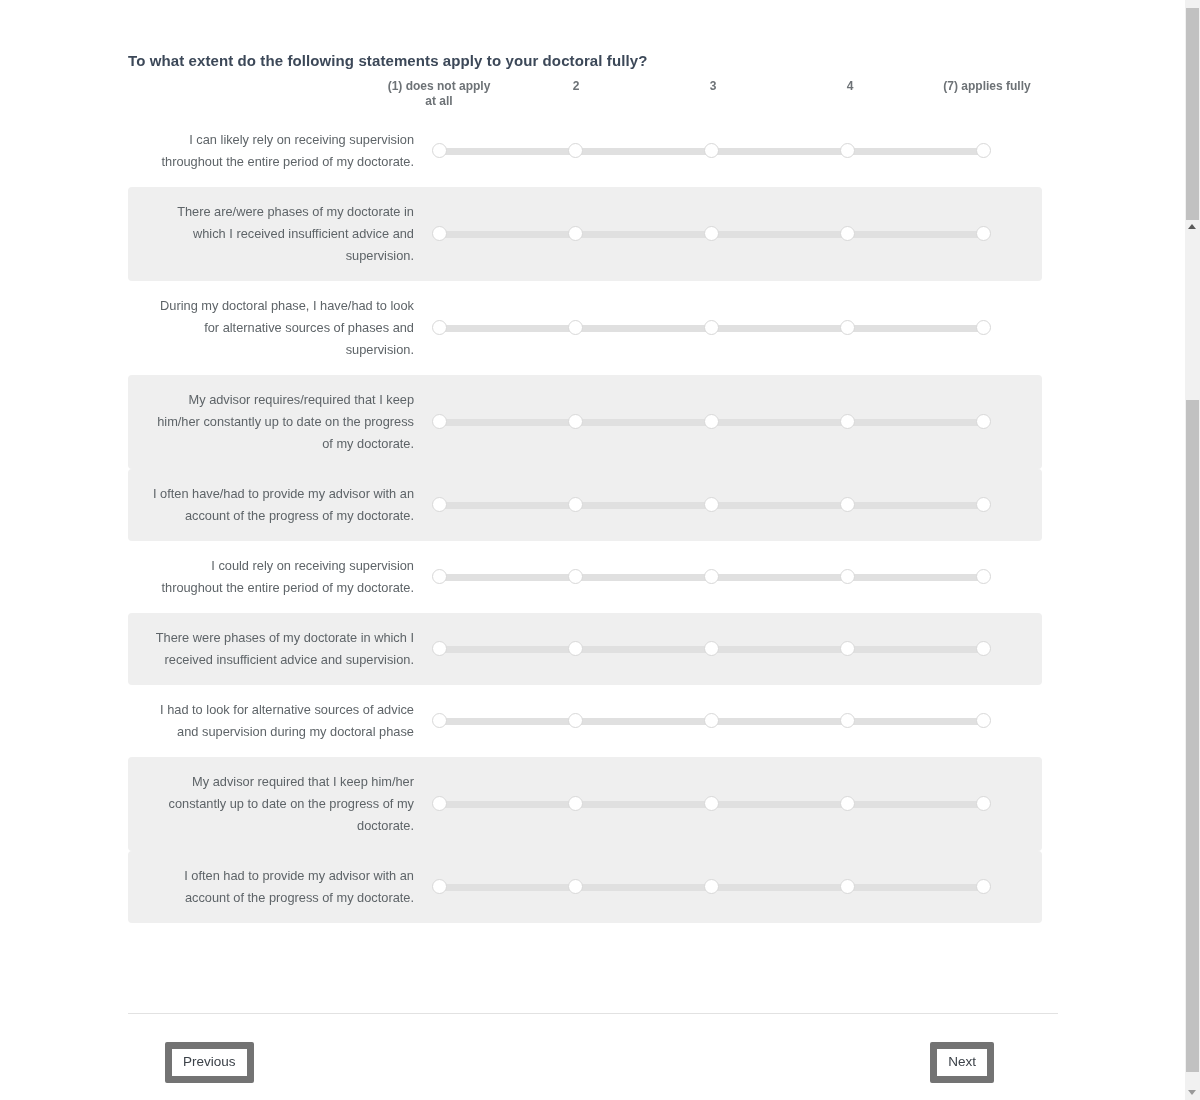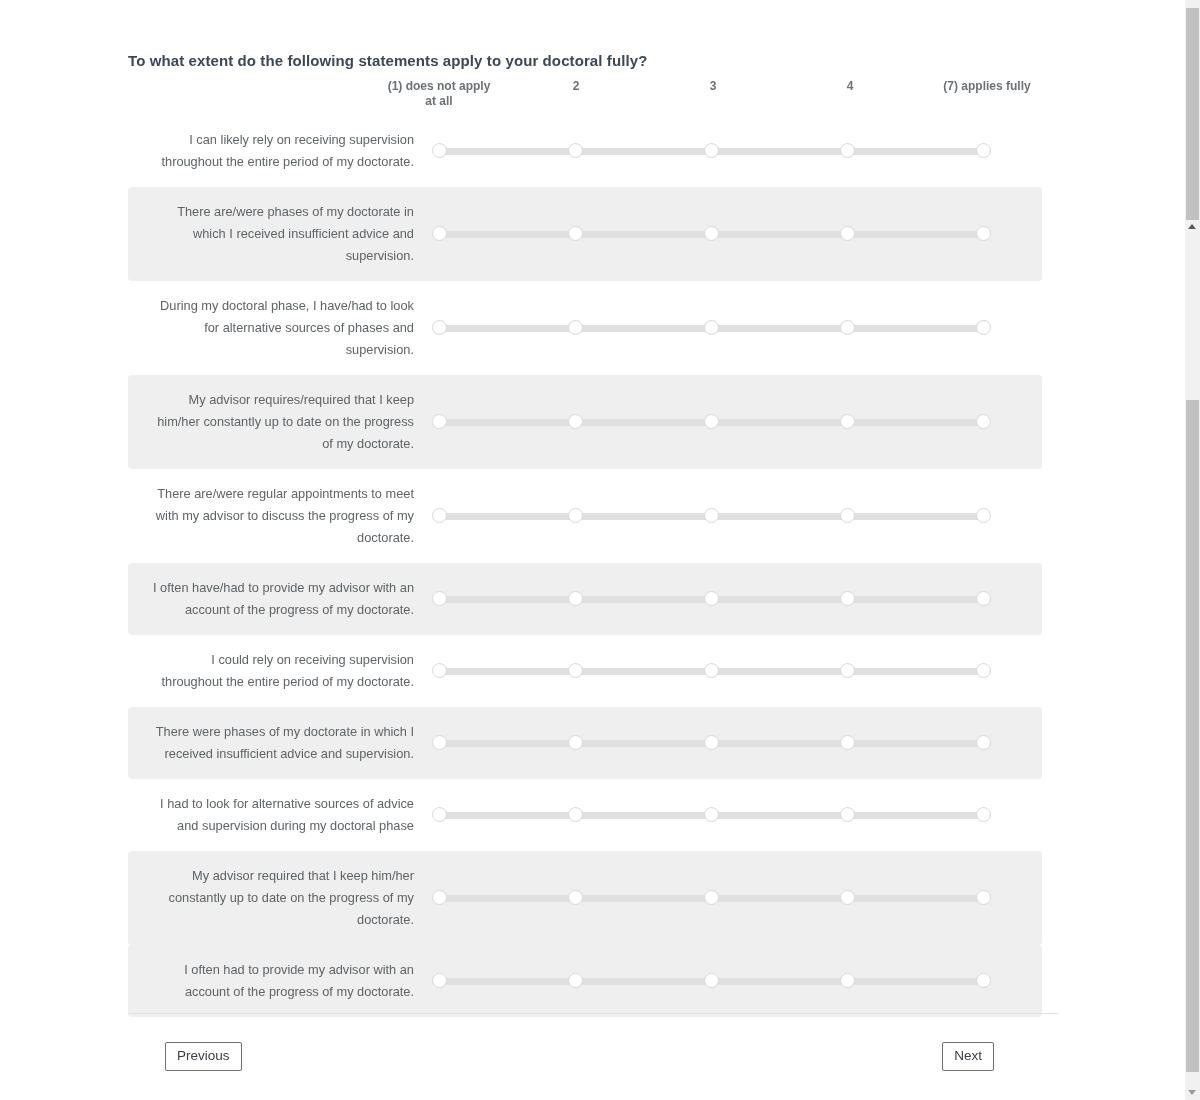--- a/index.html
+++ b/index.html
@@ -131,21 +131,21 @@
     width: 930px;
     height: 30px;
   }
   .nav-btn {
     position: absolute;
     top: 0;
     font-family: "Liberation Sans", sans-serif;
     font-size: 13.5px;
     color: #3b4148;
     background: #ffffff;
-    border: 1px solid #737373;
+    border: 7px solid #737373;
     border-radius: 2px;
     padding: 5px 11px 6px;
     line-height: 16px;
     cursor: pointer;
   }
   .nav-prev { left: 37px; }
   .nav-next { right: 64px; }
 
   
   .sb-outer {
@@ -276,33 +276,20 @@
               <div class="slider">
                 <div class="track"></div>
                 <div class="handle" style="left: calc(0% + 7px);"></div>
                 <div class="handle" style="left: calc(25% + 3.5px);"></div>
                 <div class="handle" style="left: calc(50% + 0px);"></div>
                 <div class="handle" style="left: calc(75% - 3.5px);"></div>
                 <div class="handle" style="left: calc(100% - 7px);"></div>
               </div>
             </td>
           </tr>
-          <tr class="row-plain">
-            <td class="cell-label">There are/were regular appointments to meet with my advisor to discuss the progress of my doctorate.</td>
-            <td class="cell-slider">
-              <div class="slider">
-                <div class="track"></div>
-                <div class="handle" style="left: calc(0% + 7px);"></div>
-                <div class="handle" style="left: calc(25% + 3.5px);"></div>
-                <div class="handle" style="left: calc(50% + 0px);"></div>
-                <div class="handle" style="left: calc(75% - 3.5px);"></div>
-                <div class="handle" style="left: calc(100% - 7px);"></div>
-              </div>
-            </td>
-          </tr>
           <tr class="row-shaded">
             <td class="cell-label">I often have/had to provide my advisor with an account of the progress of my doctorate.</td>
             <td class="cell-slider">
               <div class="slider">
                 <div class="track"></div>
                 <div class="handle" style="left: calc(0% + 7px);"></div>
                 <div class="handle" style="left: calc(25% + 3.5px);"></div>
                 <div class="handle" style="left: calc(50% + 0px);"></div>
                 <div class="handle" style="left: calc(75% - 3.5px);"></div>
                 <div class="handle" style="left: calc(100% - 7px);"></div>

